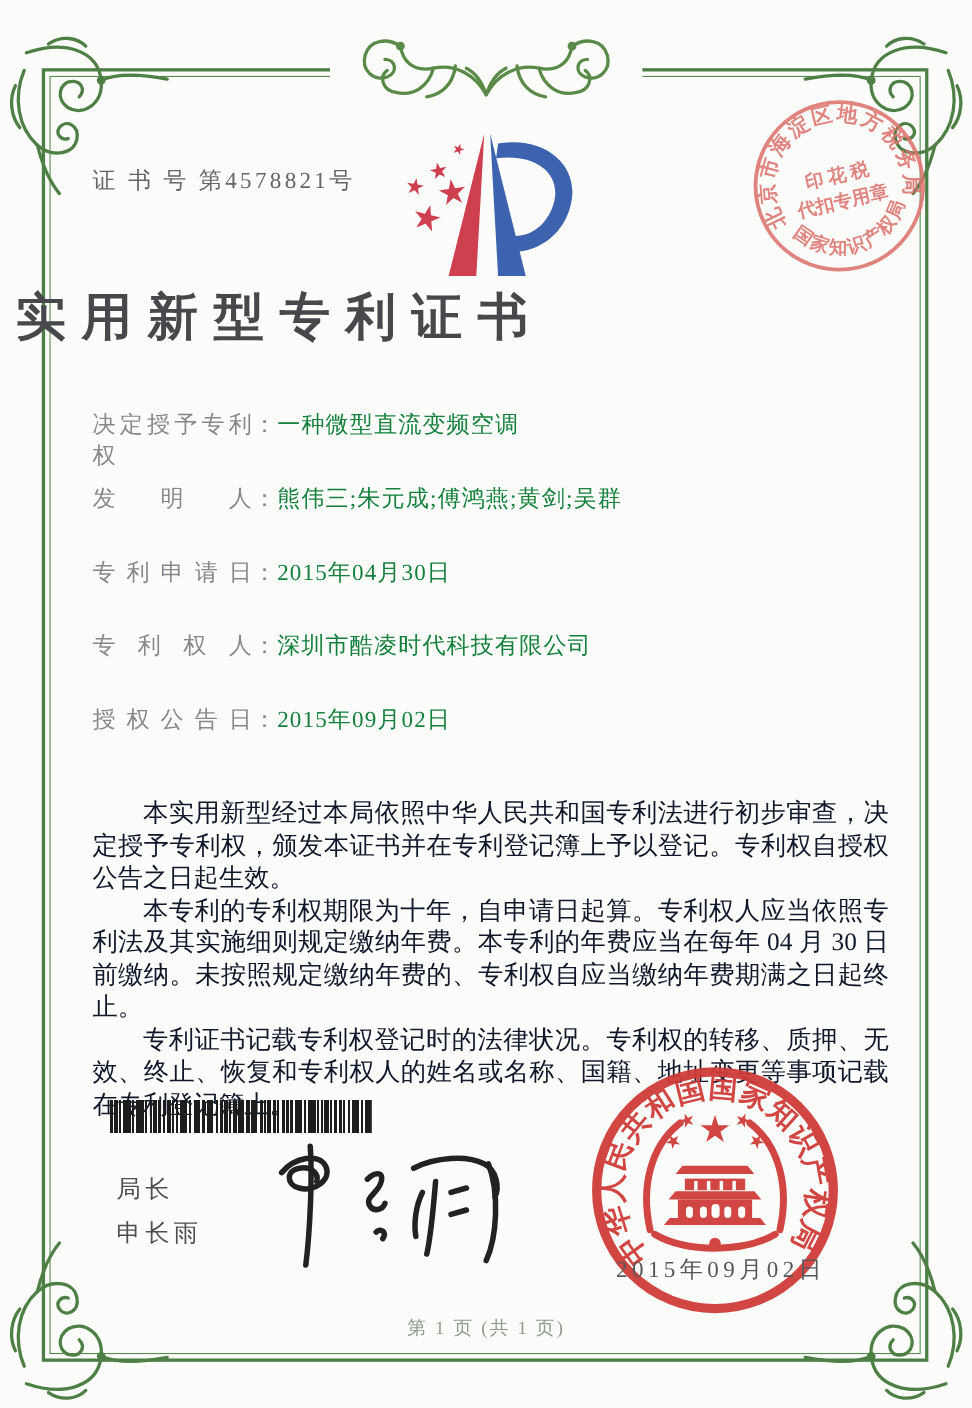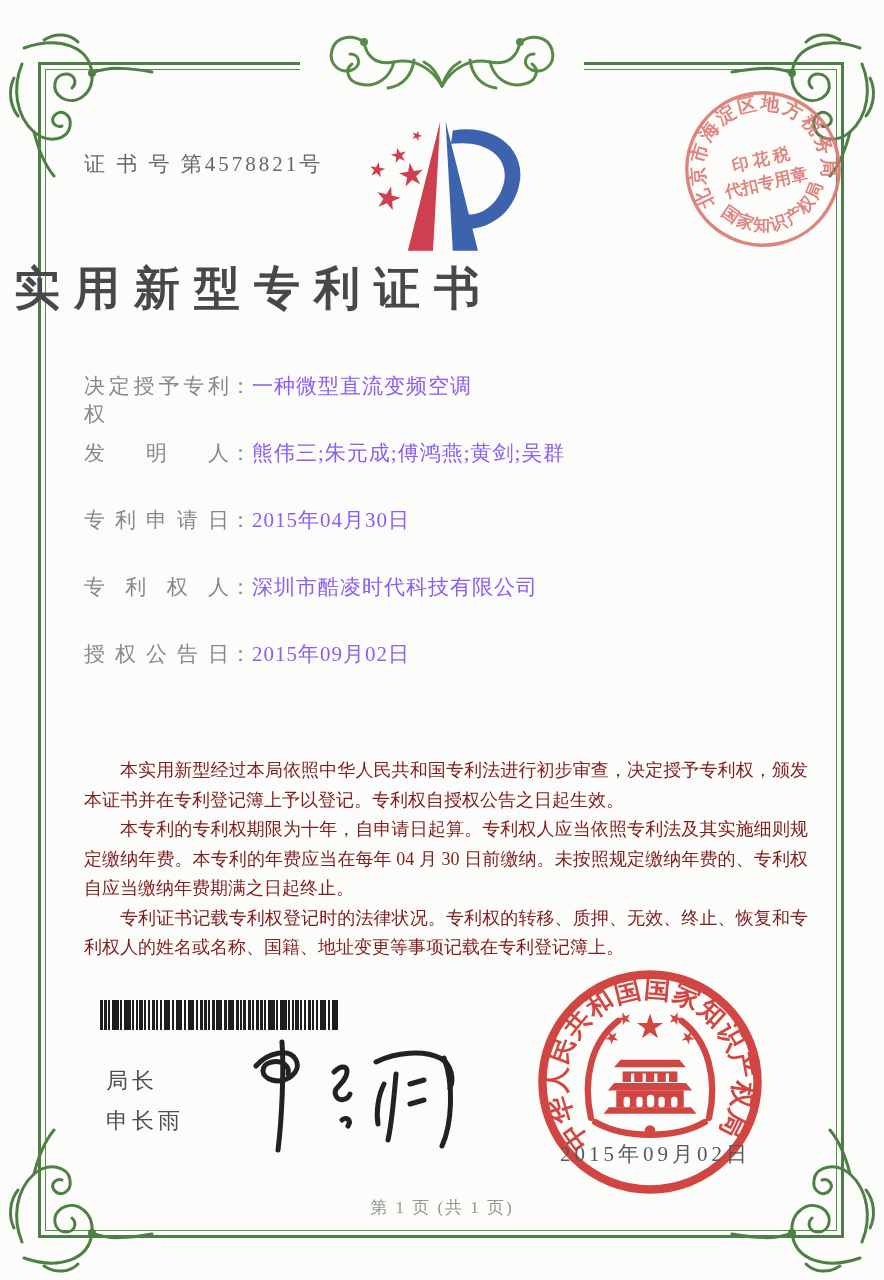--- a/index.html
+++ b/index.html
@@ -24,24 +24,24 @@
   .logo{position:absolute;left:352px;top:116px;}
   .tax-seal{position:absolute;left:674px;top:80px;transform:rotate(-13deg);opacity:.88;}
   .title{position:absolute;left:0;top:258px;width:100%;margin:0;text-align:left;
     font-size:46px;font-weight:bold;letter-spacing:14px;text-indent:14px;color:#46484b;}
   
   .fields{position:absolute;left:84px;top:372px;right:70px;}
   .field-row{height:67px;font-size:21px;color:#7e8185;letter-spacing:1px;}
   .field-label{display:inline-block;width:146px;text-align:justify;
     text-align-last:justify;vertical-align:top;color:#85888c;}
   .field-colon{color:#85888c;}
-  .field-value{color:#8b5cf6;}
-  
-  .body-text{position:absolute;left:84px;right:76px;top:756px;
-    font-size:18px;line-height:29.5px;color:#7f1d1d;text-align:justify;}
+  .field-value{color:#15803d;}
+  
+  .body-text{position:absolute;left:84px;right:76px;top:724px;
+    font-size:23px;line-height:29.5px;color:#0f172a;text-align:justify;}
   .body-text p{margin:0;text-indent:2em;}
   
   .barcode{position:absolute;left:100px;top:1000px;width:238px;height:30px;
     background-image:
       repeating-linear-gradient(90deg,#1d1d1d 0 2px,transparent 2px 4px),
       repeating-linear-gradient(90deg,#1d1d1d 0 1px,transparent 1px 6px),
       repeating-linear-gradient(90deg,#1d1d1d 0 3px,transparent 3px 13px);}
   .signer-title{position:absolute;left:106px;top:1066px;font-size:22px;color:#4c4f52;letter-spacing:4px;}
   .signer-name{position:absolute;left:106px;top:1106px;font-size:22px;color:#4c4f52;letter-spacing:4px;}
   .signature{position:absolute;left:238px;top:1028px;}

